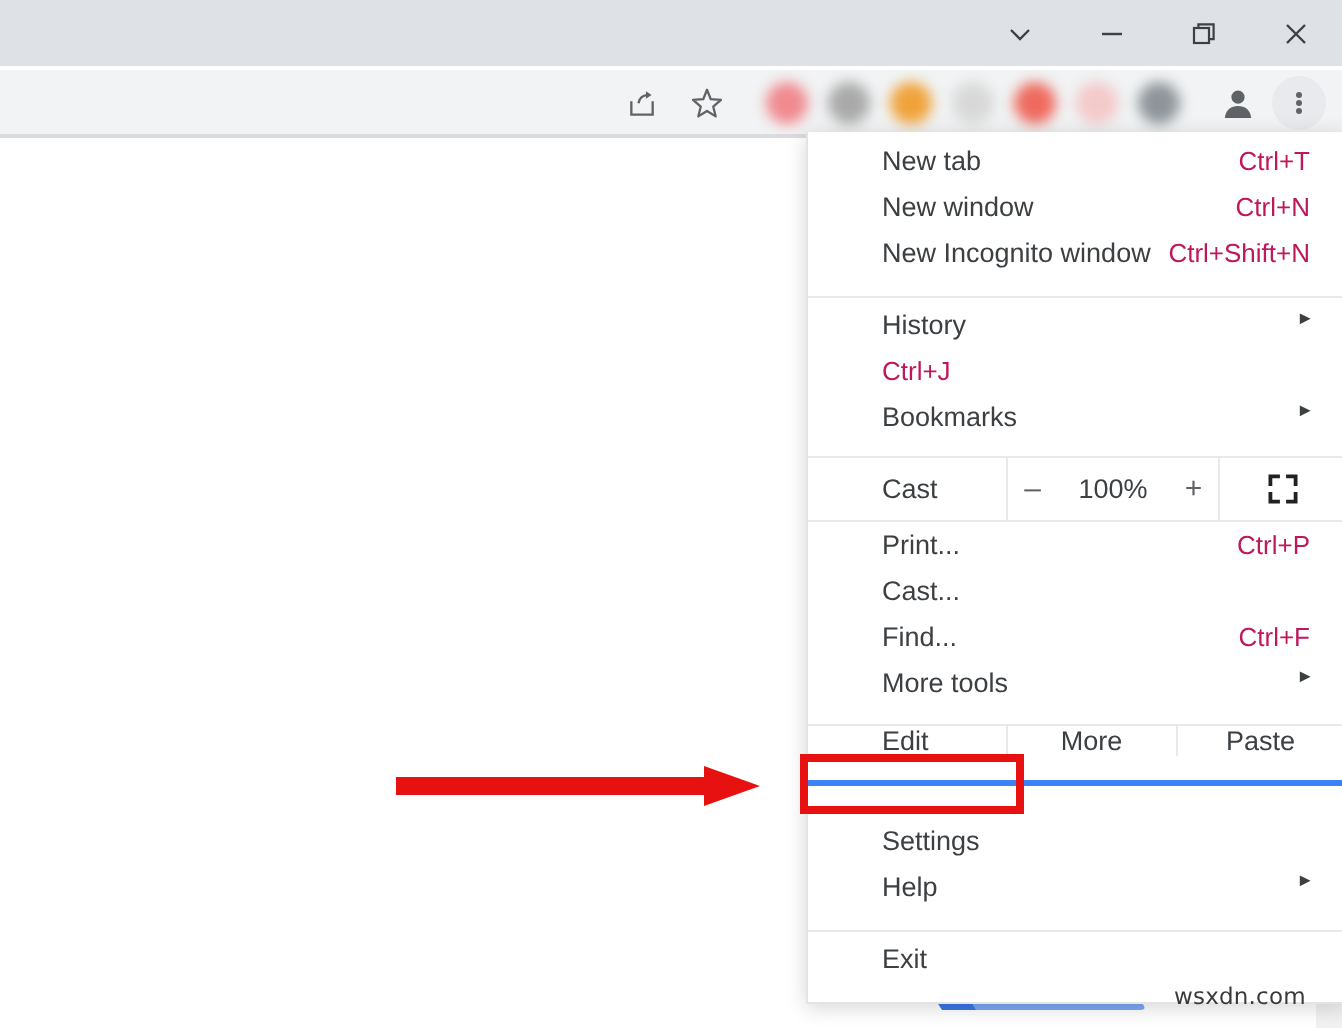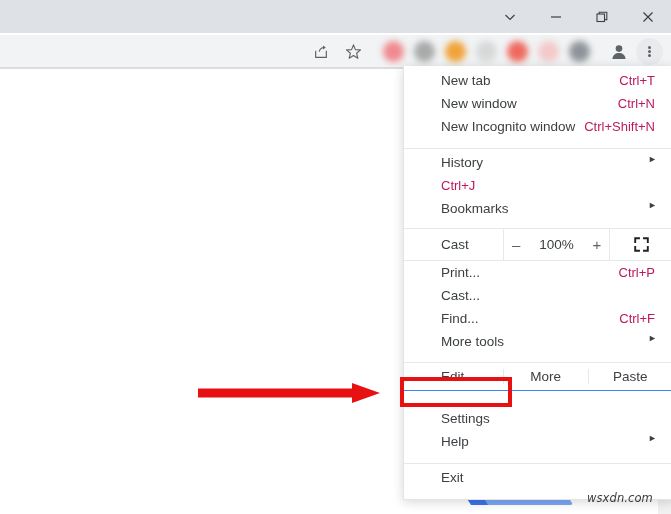--- a/index.html
+++ b/index.html
@@ -179,24 +179,24 @@
   .zoom-value { font-size: 13.5px; }
   .zoom-full {
     width: 62px;
     display: flex; align-items: center; justify-content: center;
     color: #202124;
   }
 
   
   .edit-row {
     display: flex;
-    align-items: center;
+    align-items: flex-start;
     height: 27px;
     border-top: 1px solid #e8e8e8;
-    border-bottom: 1px solid #3b82f6;
+    border-bottom: 3px solid #3b82f6;
     margin: 5px 0 0 0;
   }
   .edit-label {
     width: 99px;
     display: flex; align-items: center;
     padding-left: 37px;
     box-sizing: border-box;
   }
   .edit-cell {
     flex: 1;
@@ -228,21 +228,20 @@
     z-index: 1;
   }
   .watermark {
     position: absolute;
     left: 587px; top: 491px;
     font-size: 11.5px;
     color: #3a3a3a;
     font-family: "DejaVu Sans", sans-serif;
     letter-spacing: 0.1px;
     z-index: 50;
-    font-style: italic;
   }
   .scroll-strip {
     position: absolute;
     left: 658px; top: 478px;
     width: 13px; height: 36px;
     background: #f1f1f1;
     z-index: 5;
   }
 </style>
 </head>

